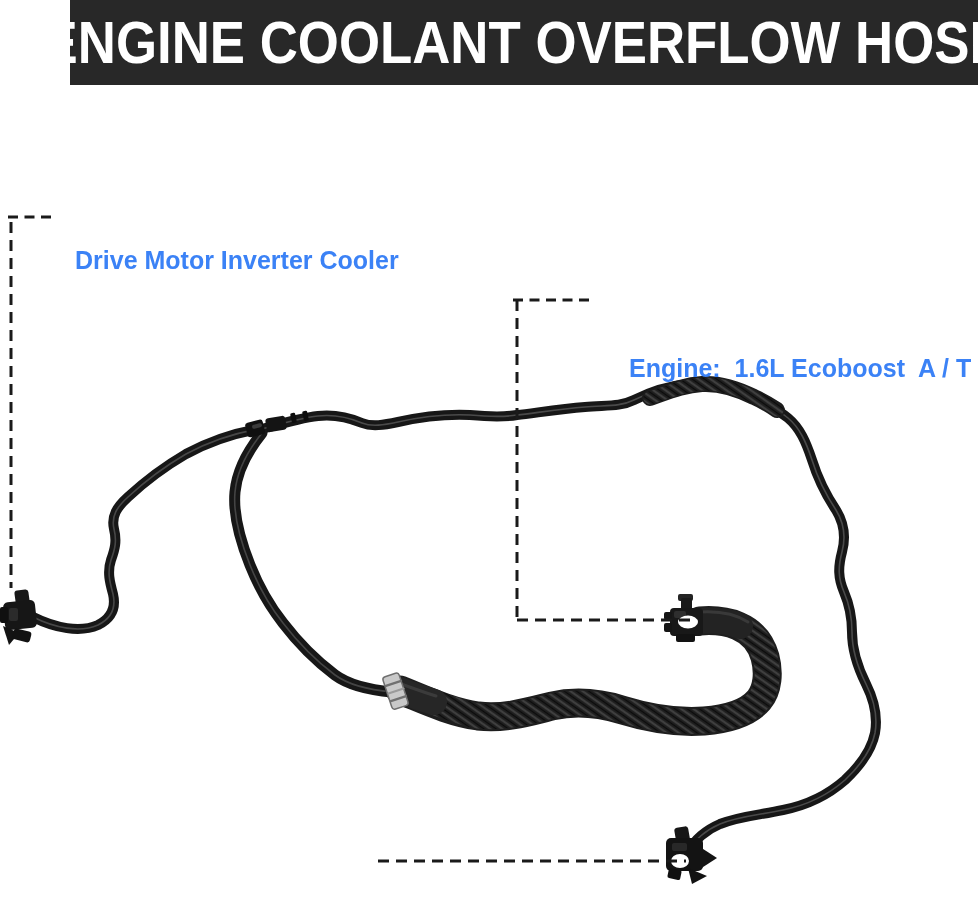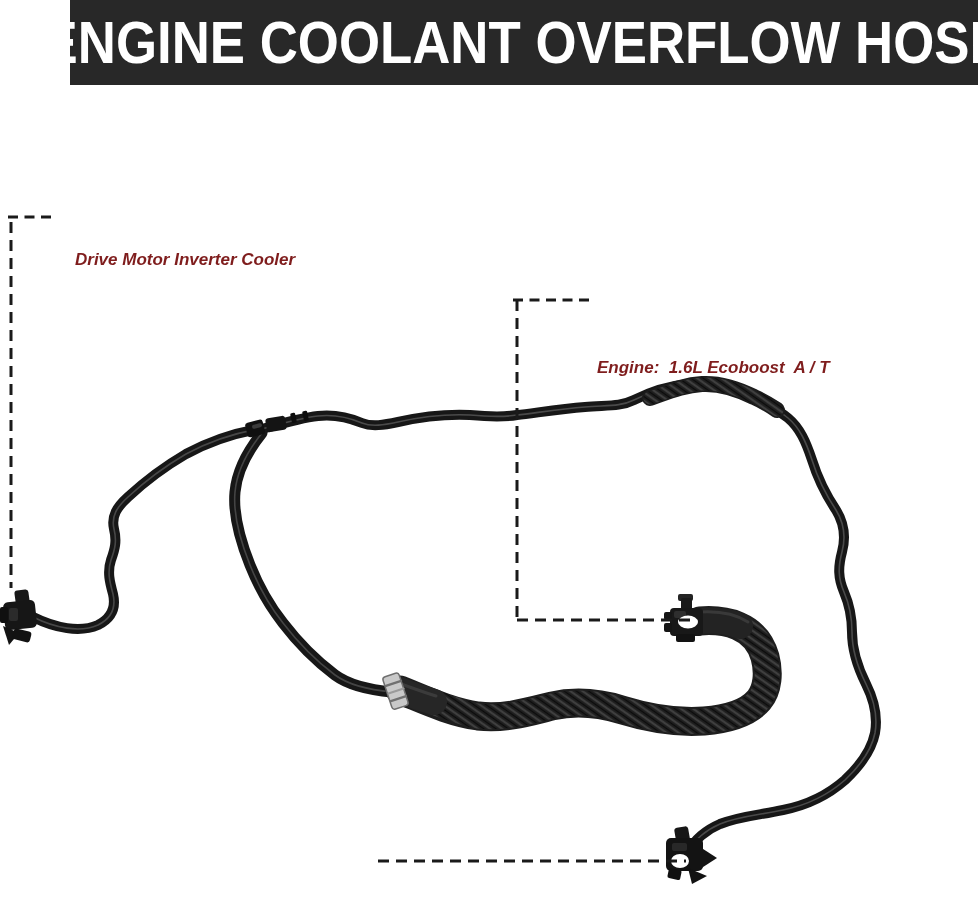--- a/index.html
+++ b/index.html
@@ -9,25 +9,25 @@
   }
   .banner{
     position:absolute;left:70px;top:0;width:908px;height:85px;
     display:flex;align-items:center;justify-content:center;
   }
   .banner-title{
     font-weight:bold;font-size:60px;color:#ffffff;white-space:nowrap;
     transform:scaleX(0.88);transform-origin:center;letter-spacing:0;
   }
   .callout{
-    position:absolute;font-weight:600;color:#7f1d1d;font-size:17px;
-    line-height:38px;white-space:pre;font-style:italic;
+    position:absolute;font-weight:600;color:#3b82f6;font-size:25px;
+    line-height:38px;white-space:pre;
   }
   .callout-1{left:75px;top:165px;}
-  .callout-2{left:597px;top:283px;line-height:34px;}
+  .callout-2{left:629px;top:283px;line-height:34px;}
   .callout-3{left:16px;top:828px;}
   svg{position:absolute;left:0;top:0;}
 </style>
 </head>
 <body>
 
 <svg width="978" height="898" viewBox="0 0 978 898">
   <defs>
     <pattern id="braid" width="7" height="7" patternUnits="userSpaceOnUse" patternTransform="rotate(35)">
       <rect width="7" height="7" fill="#222222"></rect>

